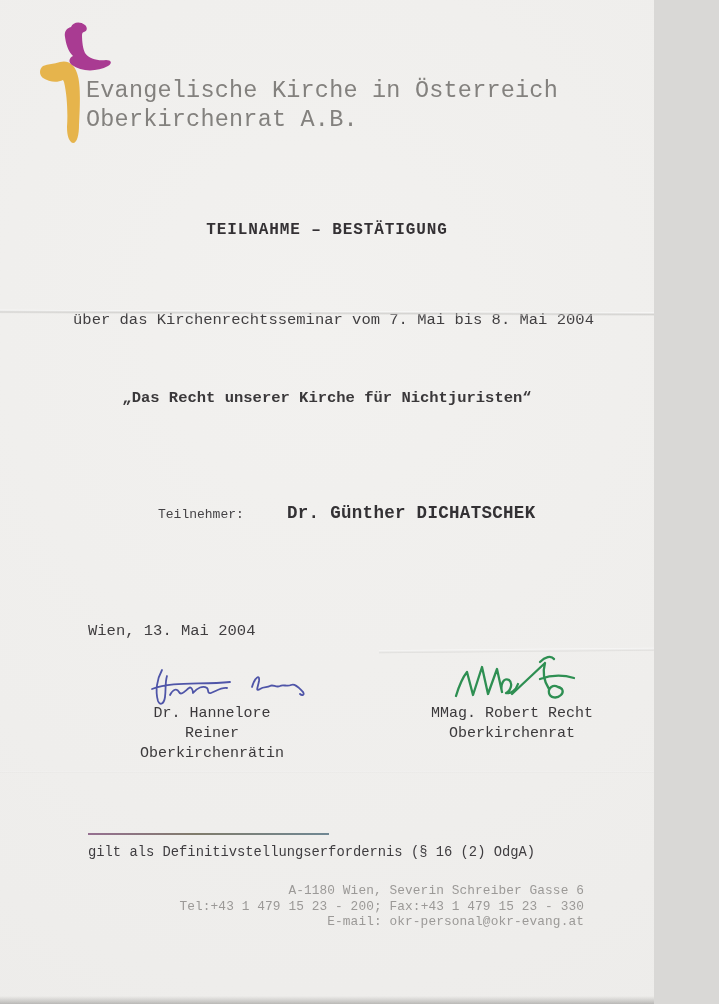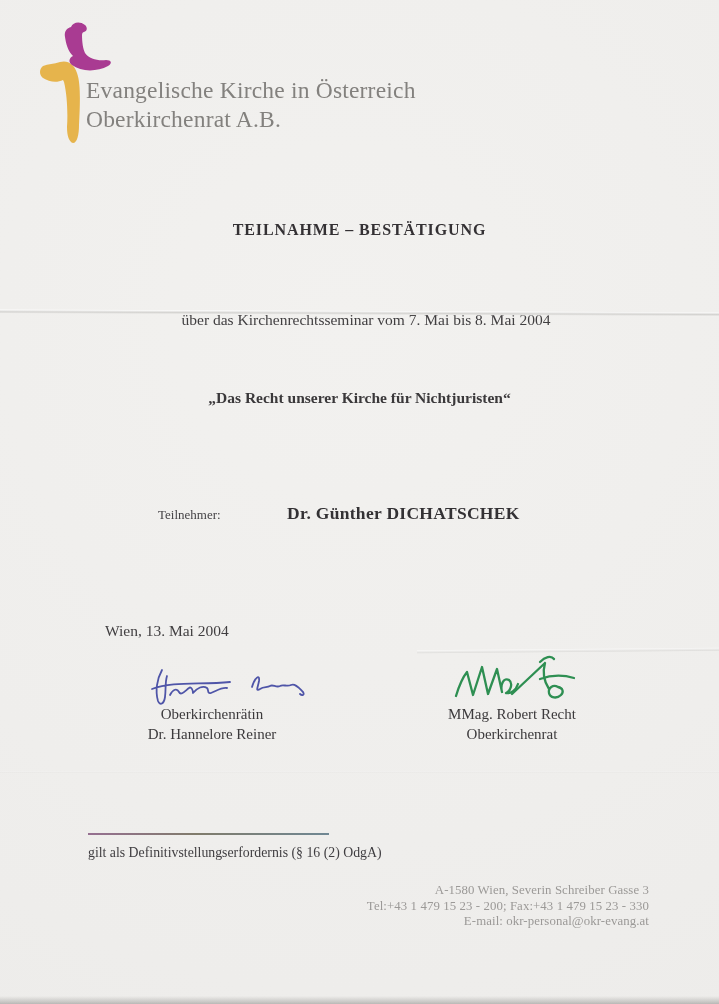--- a/index.html
+++ b/index.html
@@ -1,18 +1,18 @@
 <!DOCTYPE html>
 <html><head>
 <meta charset="utf-8">
 <style>
   html,body { margin:0; padding:0; background:#d9d8d6; }
   .page {
-    position:relative; width:719px; height:1004px; overflow:hidden;
-    font-family:Liberation Serif, serif;
+    position:relative; width:654px; height:1004px; overflow:hidden;
+    font-family:Liberation Mono, monospace;
     background: radial-gradient(ellipse 130% 95% at 48% 32%, #f2f1ef 0%, #efeeec 55%, #ecebe9 100%);
   }
   .abs { position:absolute; }
 
   
   .logo-svg { left:40px; top:20px; }
   .org-name {
     left:86px; top:76px; font-size:23.5px; line-height:29px;
     color:#83817e; letter-spacing:0.2px; white-space:nowrap;
   }
@@ -22,21 +22,21 @@
   .cert-title {
     left:0; right:0; top:221px; text-align:center;
     font-weight:bold; font-size:16px; letter-spacing:0.9px; color:#343134;
   }
   .seminar-line { left:0; right:0; top:311px; text-align:center; font-size:15.5px; color:#413f41;margin-left:13px; }
   .seminar-topic { left:0; right:0; top:389px; text-align:center; font-weight:bold; font-size:15.5px; color:#3a383a; }
 
   .participant-label { left:158px; top:507px; font-size:13px; color:#454346; }
   .participant-name { left:287px; top:503px; font-weight:bold; font-size:17.5px; letter-spacing:0.3px; color:#333134; }
 
-  .place-date { left:88px; top:622px; font-size:15.5px; color:#403e40;margin-left:17px; }
+  .place-date { left:88px; top:622px; font-size:15.5px; color:#403e40; }
 
   
   .sig-svg-left  { left:118px; top:660px; }
   .sig-svg-right { left:448px; top:650px; }
   .sig-block { text-align:center; font-size:15px; line-height:20px; color:#3c3a3c; }
   .sig-block-left  { left:126px; top:704px; width:172px; }
   .sig-block-right { left:430px; top:704px; width:164px; }
 
   
   .rule {
@@ -113,33 +113,33 @@
       <path d="M8 46 C 11 36 15 27 19 22 L 25 45 L 34 17 L 40 44 L 49 19 L 54 42
                C 52 34 56 27 61 30 C 65 33 63 41 58 43 C 63 44 68 40 70 34" stroke="#2e8f52"></path>
       <path d="M64 44 L 97 13 M92 12 C 97 7 103 5 106 9
                M97 13 C 94 24 97 33 101 39
                M110 37 C 105 34 100 38 101 43 C 102 48 109 49 113 45 C 116 42 115 38 110 37
                M92 29 C 103 25 116 25 126 28" stroke="#2e8f52"></path>
     </g>
   </svg>
 
   <div class="abs sig-block sig-block-left">
+    <div>Dr. Hannelore Reiner</div>
     <div>Oberkirchenrätin</div>
-    <div>Dr. Hannelore Reiner</div>
   </div>
   <div class="abs sig-block sig-block-right">
     <div>MMag. Robert Recht</div>
     <div>Oberkirchenrat</div>
   </div>
 
   <div class="abs rule"></div>
   <div class="abs footnote">gilt als Definitivstellungserfordernis (§ 16 (2) OdgA)</div>
 
   <div class="abs footer">
-    <div>A-1580 Wien, Severin Schreiber Gasse 3</div>
+    <div>A-1180 Wien, Severin Schreiber Gasse 6</div>
     <div>Tel:+43 1 479 15 23 - 200; Fax:+43 1 479 15 23 - 330</div>
     <div>E-mail: okr-personal@okr-evang.at</div>
   </div>
 
   <div class="abs crease-main"></div>
   <div class="abs crease-right"></div>
   <div class="abs crease-low"></div>
   <div class="abs scan-edge-bottom"></div>
 
 </div>

